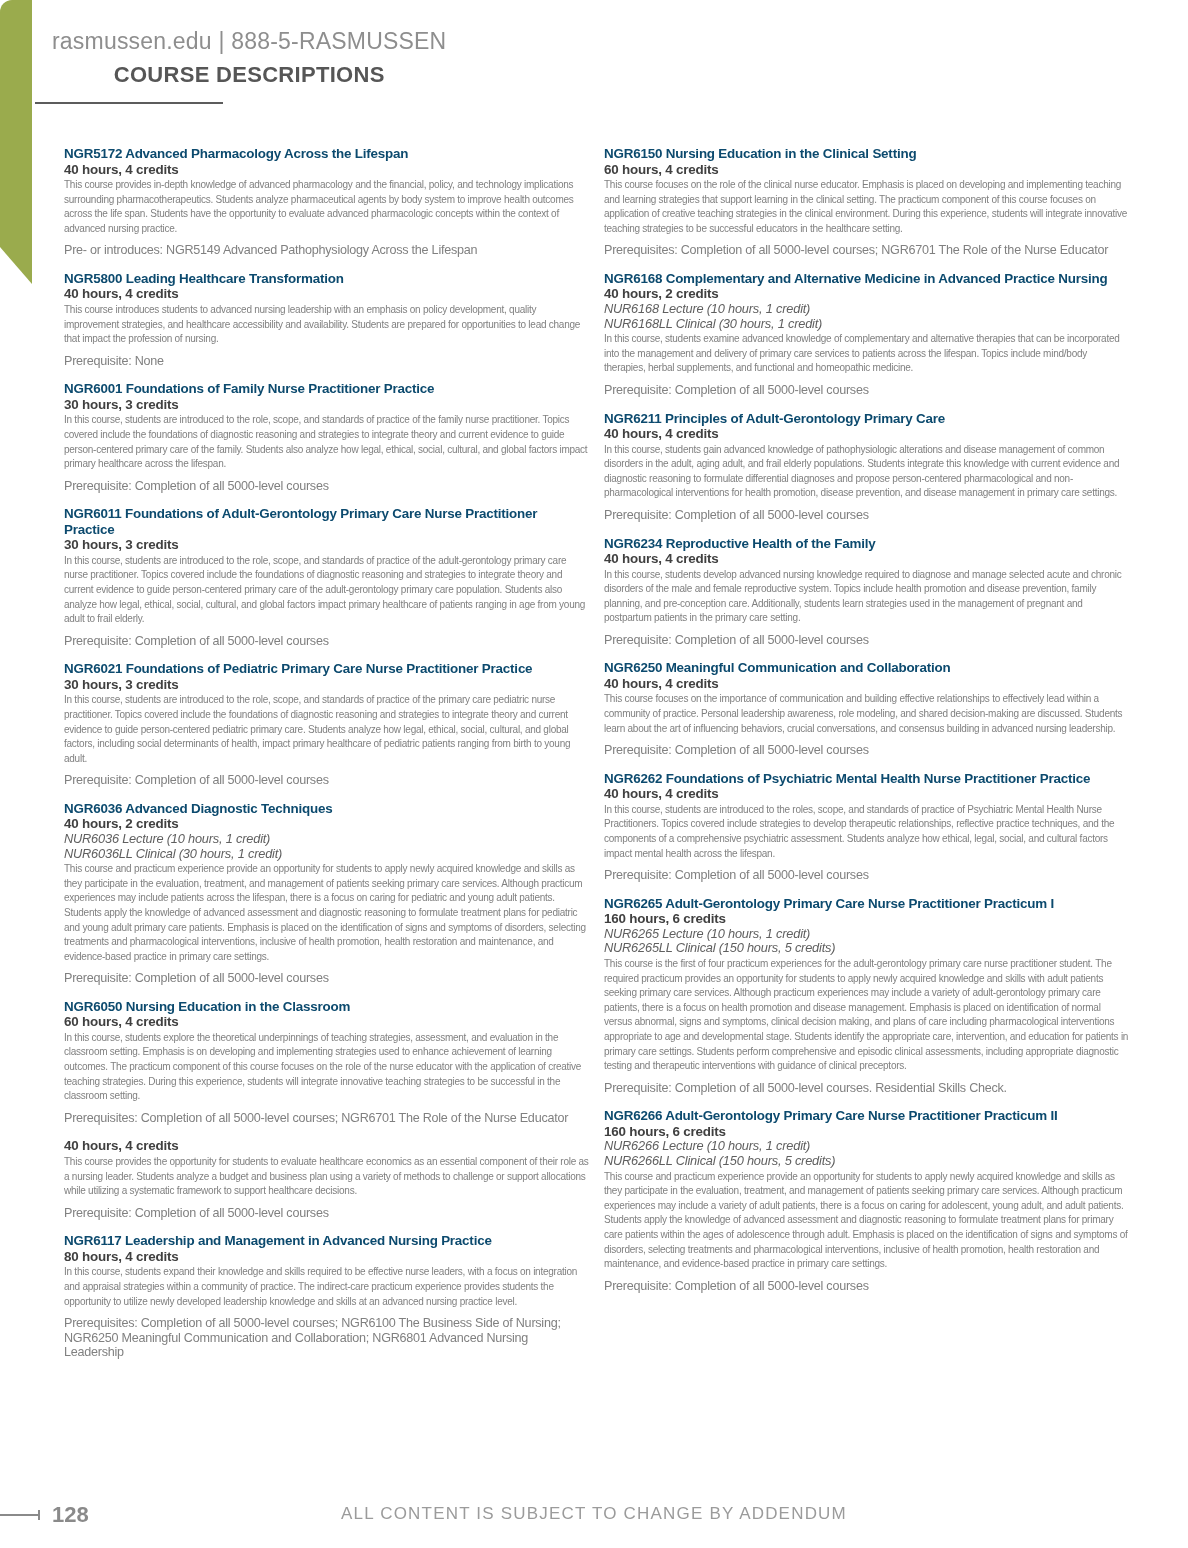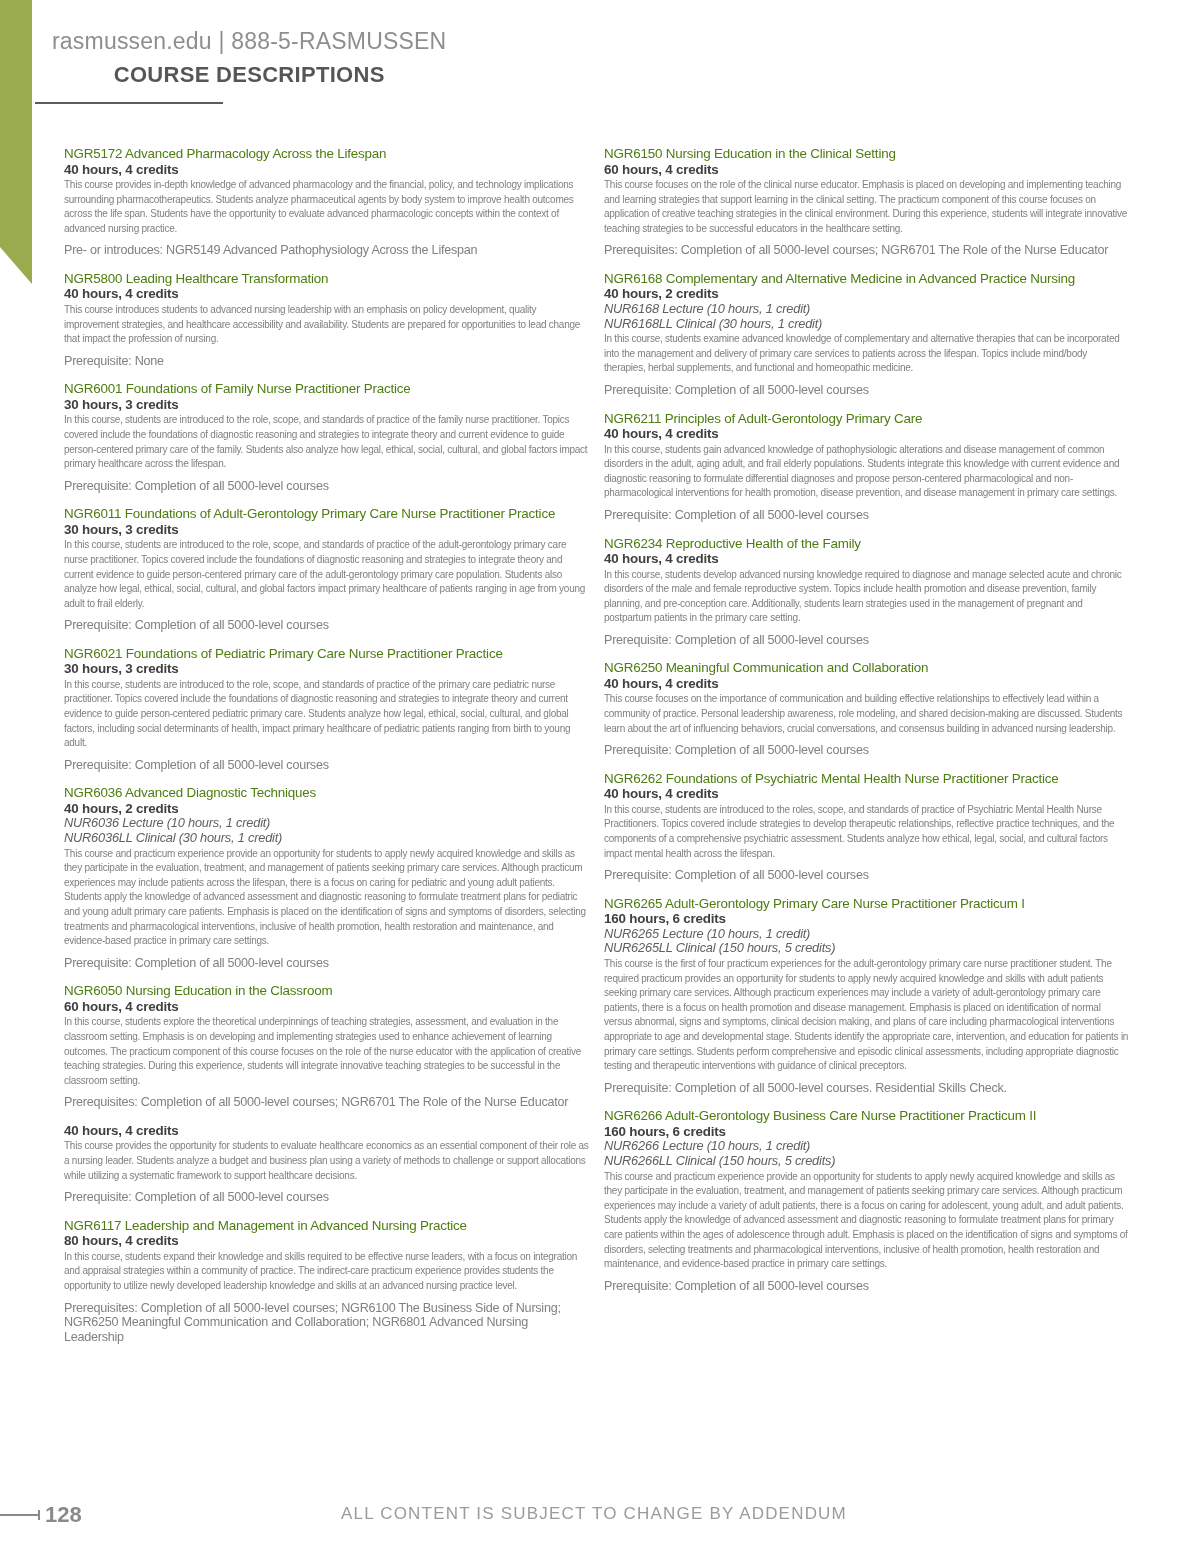--- a/index.html
+++ b/index.html
@@ -3,20 +3,21 @@
 <meta charset="utf-8">
 <style>
   html,body{margin:0;padding:0;background:#ffffff;}
   .page{
     position:relative;
     width:1188px;
     height:1548px;
     background:#ffffff;
     overflow:hidden;
     font-family:"Liberation Sans", sans-serif;
+    border-radius:12px;
   }
   
   .accent-bar{
     position:absolute;
     left:0; top:0;
     width:32px; height:284px;
     background:#9aab4d;
     clip-path:polygon(0 0, 100% 0, 100% 100%, 0 87%);
   }
   header{position:absolute; left:35px; top:28px;}
@@ -47,22 +48,22 @@
     width:1066px;
     display:grid;
     grid-template-columns:526px 526px;
     column-gap:14px;
   }
   .course{margin:0 0 13px 0;}
   .course-heading{
     margin:0;
     font-size:13.4px;
     line-height:15.5px;
-    font-weight:normal;
-    color:#4d7c0f;
+    font-weight:bold;
+    color:#0c4a6e;
     letter-spacing:-0.2px;
   }
   .course-hours{
     font-size:13.4px;
     line-height:15.5px;
     font-weight:bold;
     color:#404040;
     letter-spacing:-0.2px;
   }
   .course-component{
@@ -104,21 +105,21 @@
     position:relative;
   }
   .page-rule::after{
     content:"";
     position:absolute;
     right:0; top:-4px;
     width:2px; height:10px;
     background:#8a8a8a;
   }
   .page-num{
-    margin-left:5px;
+    margin-left:12px;
     font-size:22px;
     font-weight:bold;
     color:#8a8a8a;
   }
   .notice{
     position:absolute;
     left:0; top:2px;
     width:100%;
     text-align:center;
     font-size:17px;
@@ -237,21 +238,21 @@
         </article>
         <article class="course">
           <h2 class="course-heading">NGR6265 Adult-Gerontology Primary Care Nurse Practitioner Practicum I</h2>
           <div class="course-hours">160 hours, 6 credits</div>
           <div class="course-component">NUR6265 Lecture (10 hours, 1 credit)</div>
           <div class="course-component">NUR6265LL Clinical (150 hours, 5 credits)</div>
           <p class="course-desc">This course is the first of four practicum experiences for the adult-gerontology primary care nurse practitioner student. The required practicum provides an opportunity for students to apply newly acquired knowledge and skills with adult patients seeking primary care services. Although practicum experiences may include a variety of adult-gerontology primary care patients, there is a focus on health promotion and disease management. Emphasis is placed on identification of normal versus abnormal, signs and symptoms, clinical decision making, and plans of care including pharmacological interventions appropriate to age and developmental stage. Students identify the appropriate care, intervention, and education for patients in primary care settings. Students perform comprehensive and episodic clinical assessments, including appropriate diagnostic testing and therapeutic interventions with guidance of clinical preceptors.</p>
           <p class="course-prereq">Prerequisite: Completion of all 5000-level courses. Residential Skills Check.</p>
         </article>
         <article class="course">
-          <h2 class="course-heading">NGR6266 Adult-Gerontology Business Care Nurse Practitioner Practicum II</h2>
+          <h2 class="course-heading">NGR6266 Adult-Gerontology Primary Care Nurse Practitioner Practicum II</h2>
           <div class="course-hours">160 hours, 6 credits</div>
           <div class="course-component">NUR6266 Lecture (10 hours, 1 credit)</div>
           <div class="course-component">NUR6266LL Clinical (150 hours, 5 credits)</div>
           <p class="course-desc">This course and practicum experience provide an opportunity for students to apply newly acquired knowledge and skills as they participate in the evaluation, treatment, and management of patients seeking primary care services. Although practicum experiences may include a variety of adult patients, there is a focus on caring for adolescent, young adult, and adult patients. Students apply the knowledge of advanced assessment and diagnostic reasoning to formulate treatment plans for primary care patients within the ages of adolescence through adult. Emphasis is placed on the identification of signs and symptoms of disorders, selecting treatments and pharmacological interventions, inclusive of health promotion, health restoration and maintenance, and evidence-based practice in primary care settings.</p>
           <p class="course-prereq">Prerequisite: Completion of all 5000-level courses</p>
         </article>
       </section>
   </main>
 
   <footer>

